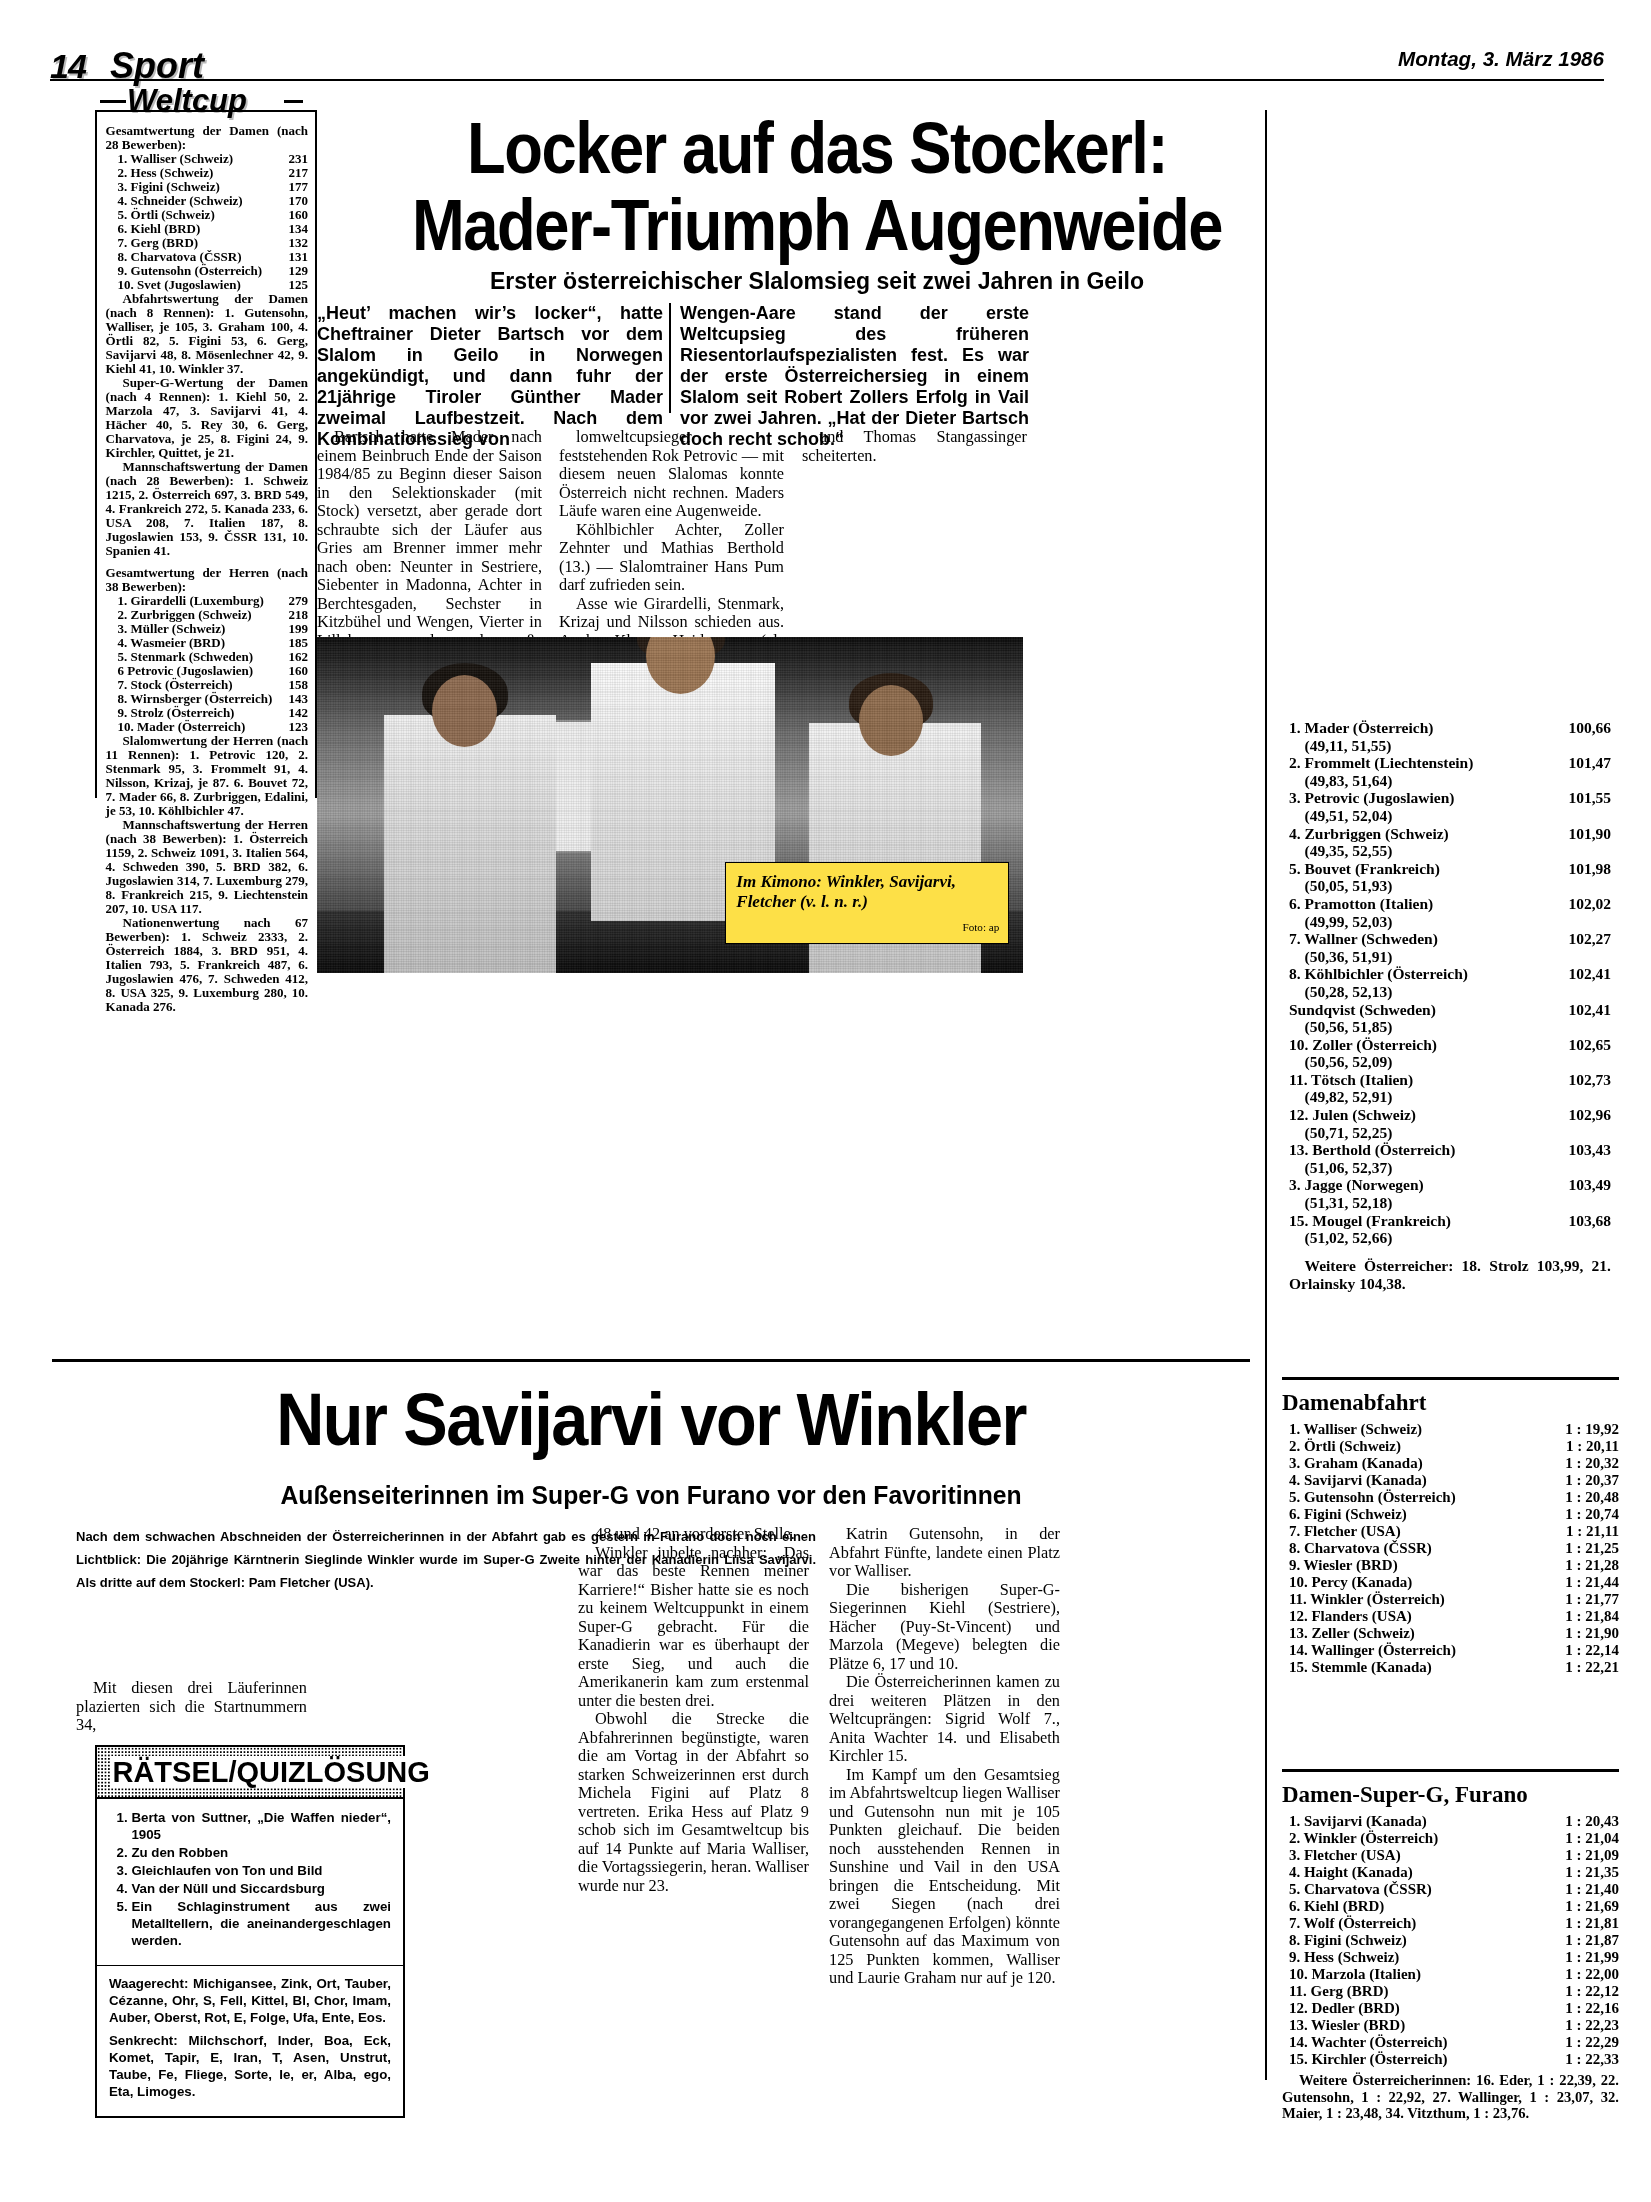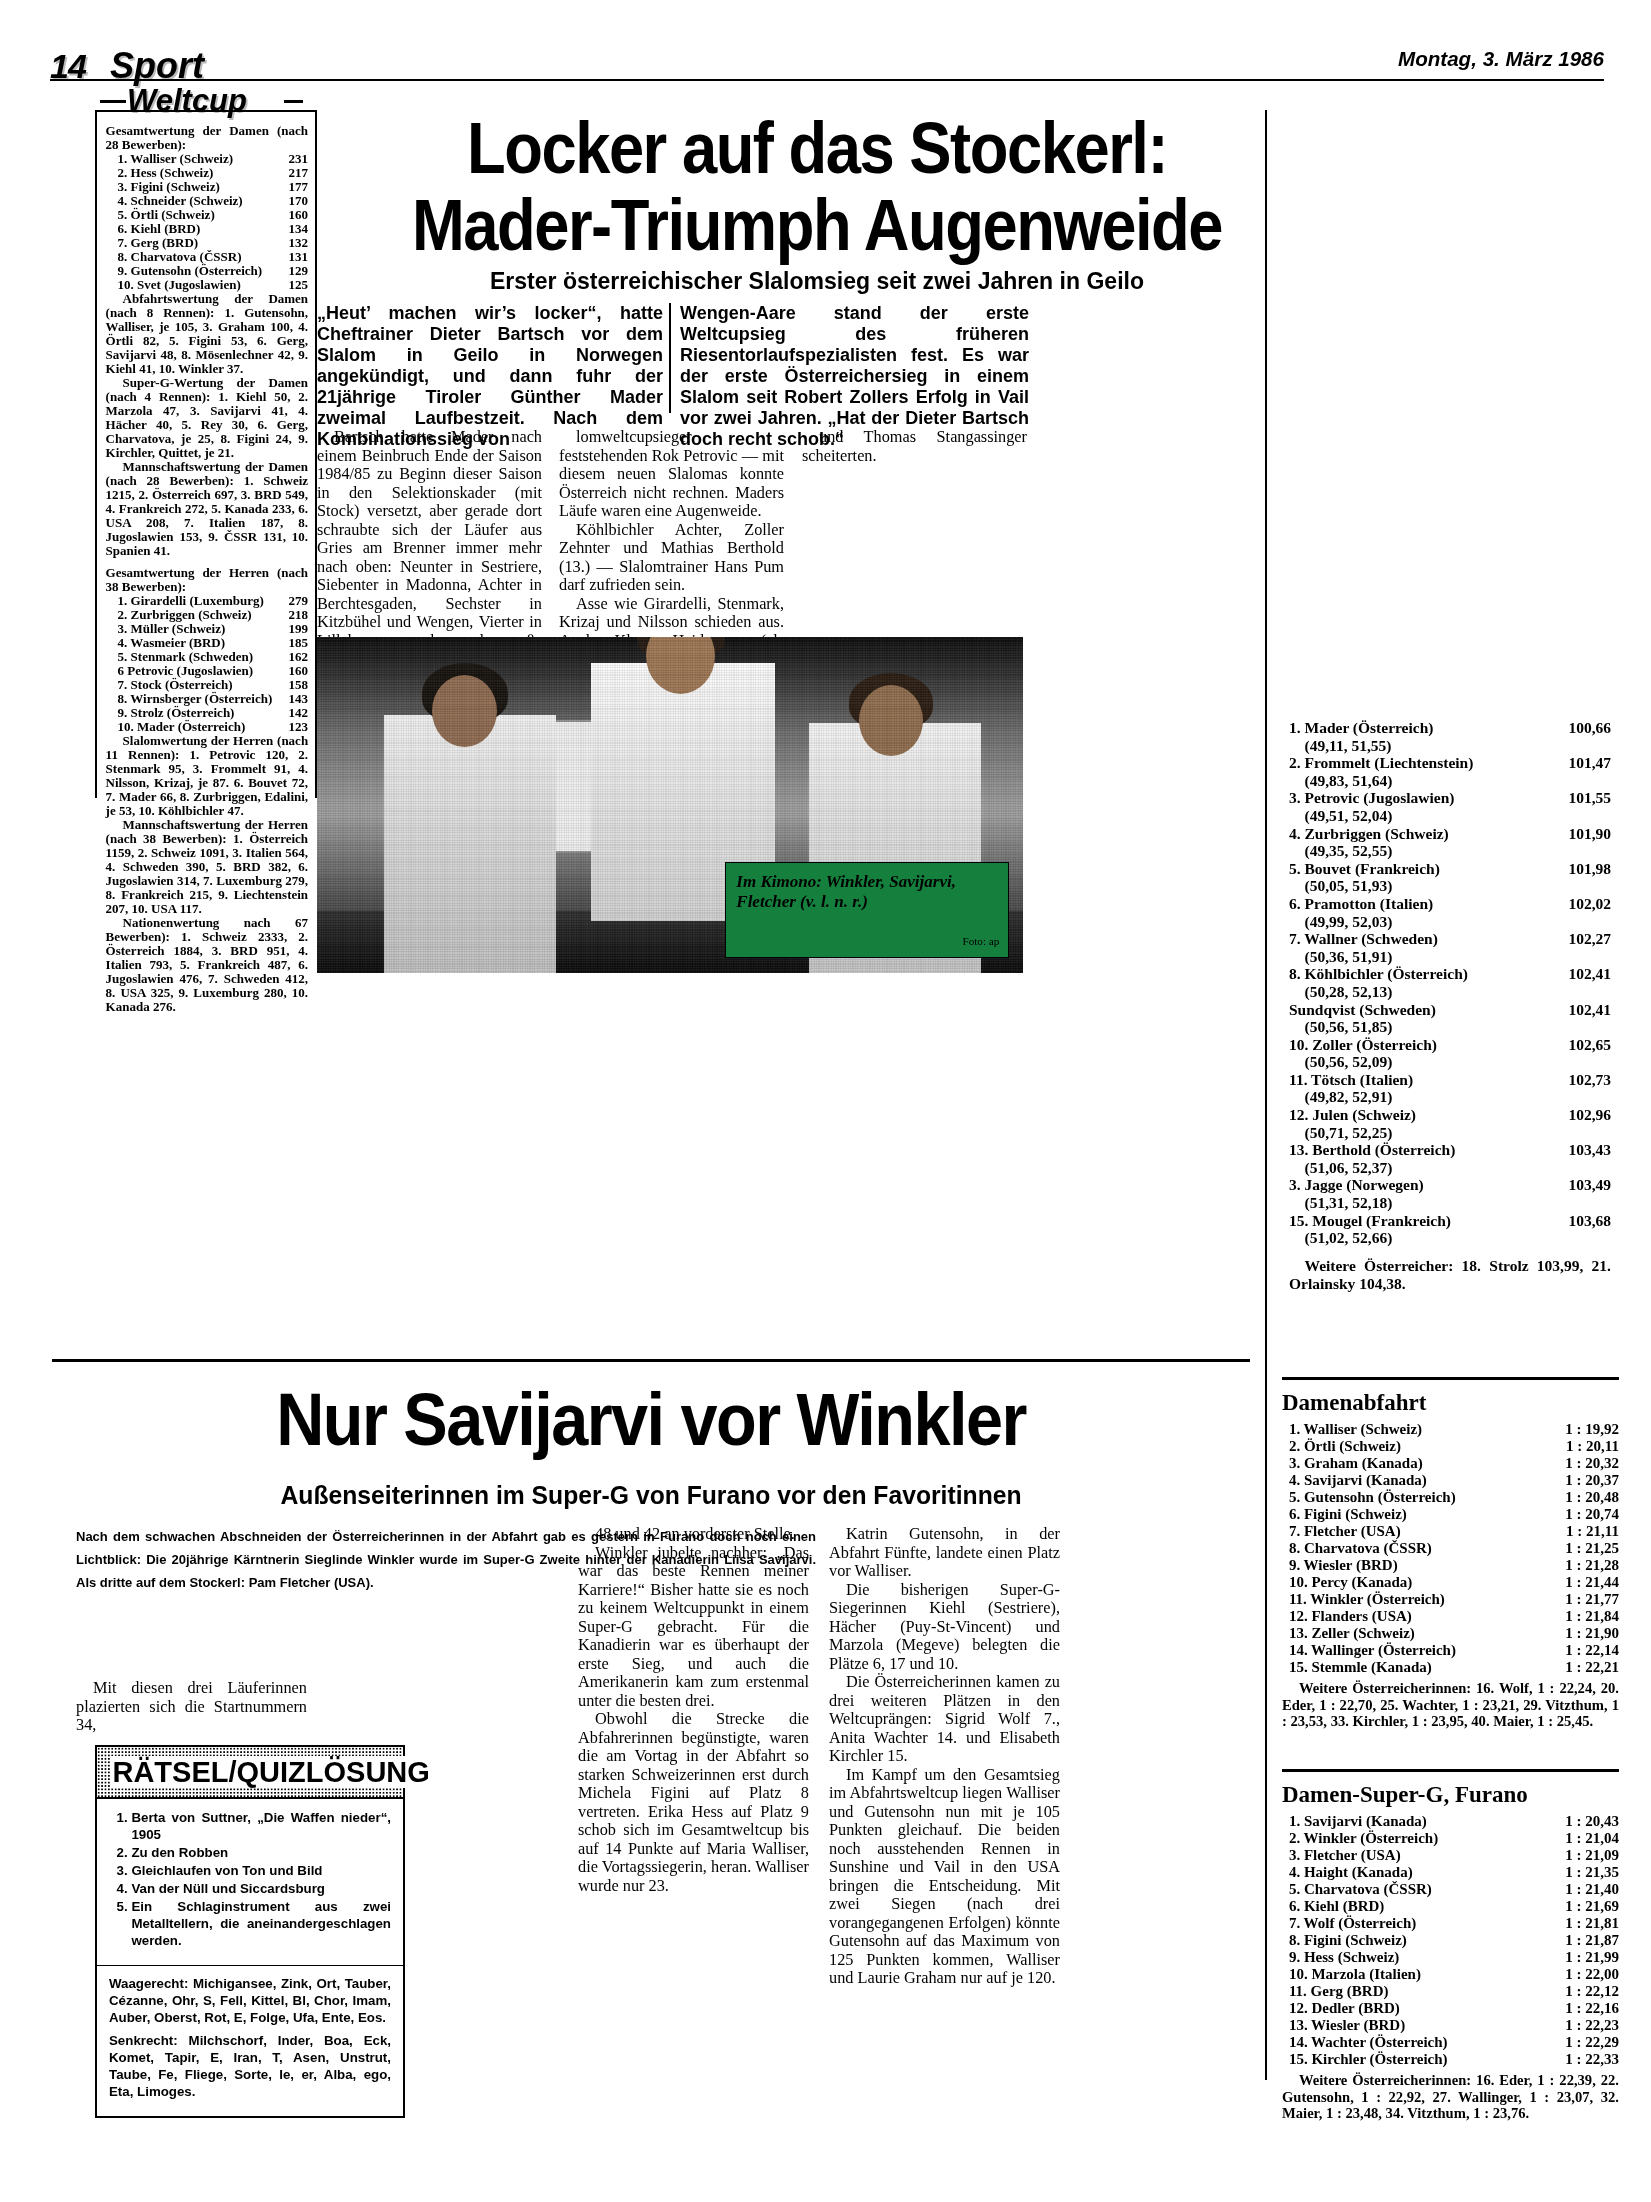--- a/index.html
+++ b/index.html
@@ -110,22 +110,22 @@
   .f1 .hair{position:absolute;left:38px;top:-52px;width:86px;height:60px;background:#17120e;border-radius:50% 50% 40% 40%;}
   .f2{left:274px;bottom:52px;width:184px;height:258px;background:linear-gradient(180deg,#fafafa,#cfcfcf);}
   .f2 .head{position:absolute;left:55px;top:-45px;width:69px;height:76px;background:#9b7553;}
   .f2 .hair{position:absolute;left:46px;top:-57px;width:88px;height:53px;background:#241a12;border-radius:50% 50% 35% 35%;}
   .f3{left:492px;bottom:0;width:172px;height:250px;background:linear-gradient(180deg,#f2f2f2,#c2c2c2);}
   .f3 .head{position:absolute;left:50px;top:-38px;width:64px;height:71px;background:#8f6c4d;}
   .f3 .hair{position:absolute;left:40px;top:-50px;width:84px;height:57px;background:#2a1d13;border-radius:50% 50% 40% 40%;}
   .podium{position:absolute;left:0;bottom:0;width:100%;height:62px;background:linear-gradient(180deg,#2f2f2f,#0a0a0a);}
   .banner{position:absolute;left:215px;top:83px;width:83px;height:129px;background:#ededed;border:2.6px solid #8f8f8f;}
   .caption-box{
-    position:absolute;left:408px;top:225px;width:284px;height:96px;
-    background:#15803d;border:1.7px solid #000;box-sizing:border-box;padding:8.6px 10.3px;
+    position:absolute;left:408px;top:225px;width:284px;height:82px;
+    background:#fde047;border:1.7px solid #000;box-sizing:border-box;padding:8.6px 10.3px;
     font-family:"Liberation Serif",serif;font-style:italic;font-weight:bold;font-size:17px;line-height:20.6px;
   }
   .caption-credit{position:absolute;right:8.6px;bottom:5.2px;font-size:11.2px;font-style:normal;font-weight:normal;}
 
   
   .col-results{
     position:absolute;left:1289px;top:719px;width:322px;
   }
   .res-row{display:flex;justify-content:space-between;font-weight:bold;font-size:15.5px;line-height:17.6px;white-space:nowrap;}
   .res-sub{font-weight:bold;font-size:15.5px;line-height:17.6px;padding-left:15.5px;}
@@ -523,23 +523,20 @@
         </div>
         <div class="t-row">
           <span>14. Wallinger (Österreich)</span>
           <span>1 : 22,14</span>
         </div>
         <div class="t-row">
           <span>15. Stemmle (Kanada)</span>
           <span>1 : 22,21</span>
         </div>
       </div>
-    <div class="t-note">
-        <span class="ind">Weitere Österreicherinnen: 16. Wolf, 1 : 22,24, 20. Eder, 1 : 22,70, 25. Wachter, 1 : 23,21, 29. Vitzthum, 1 : 23,53, 33. Kirchler, 1 : 23,95, 40. Maier, 1 : 25,45.</span>
-      </div>
   </div>
 
   <div class="tbl-box" id="tblB">
     <div class="tbl-h">Damen-Super-G, Furano</div>
     <div id="supergRows">
         <div class="t-row">
           <span>1. Savijarvi (Kanada)</span>
           <span>1 : 20,43</span>
         </div>
         <div class="t-row">

